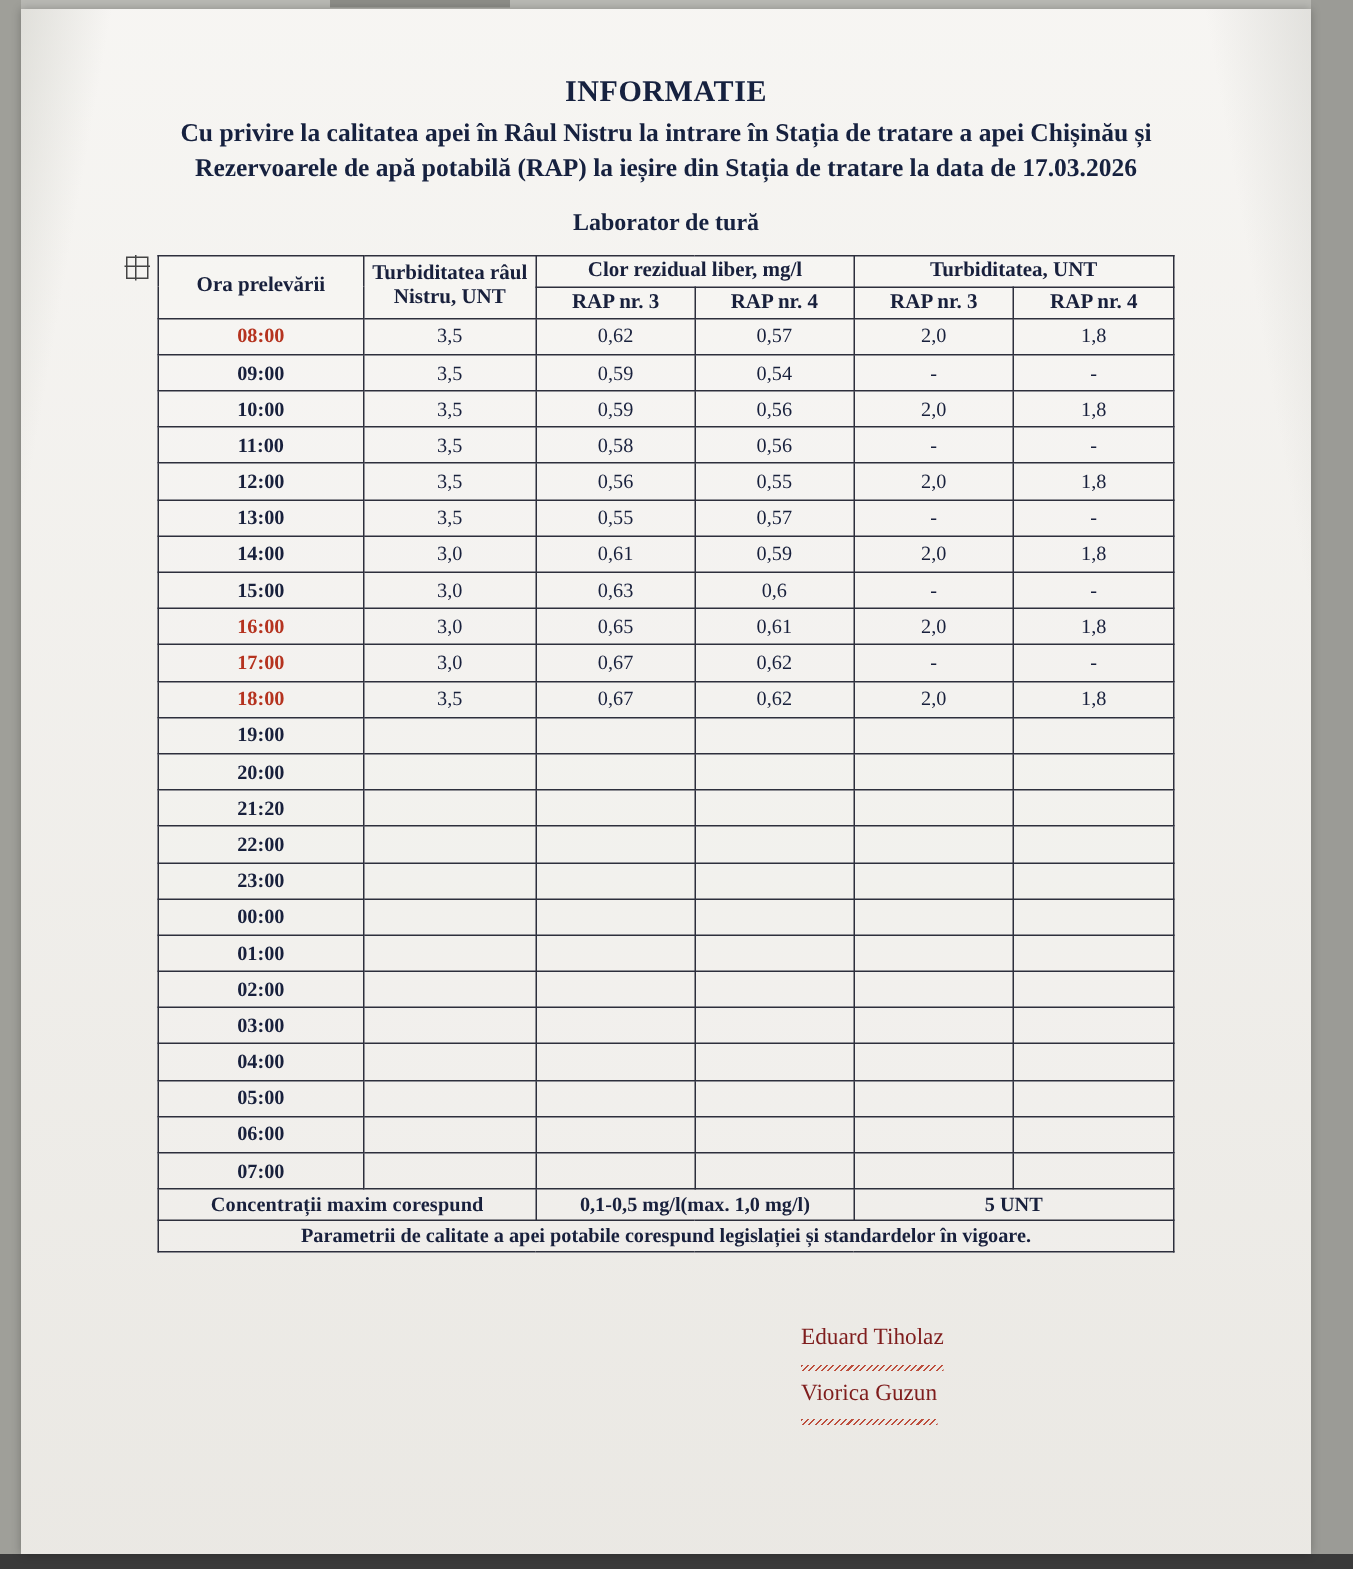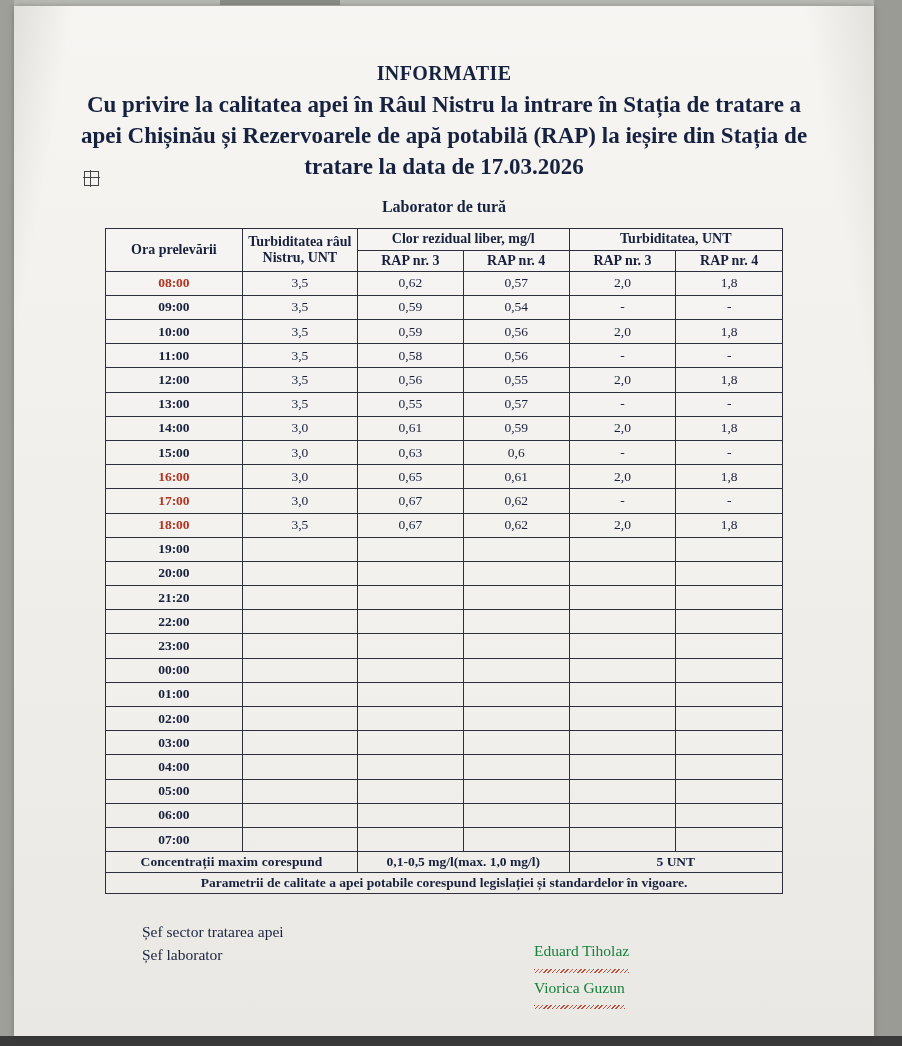--- a/index.html
+++ b/index.html
@@ -61,29 +61,29 @@
 
   .content {
     position: relative;
     z-index: 2;
     padding: 0 30px;
   }
 
   .title-block {
     text-align: center;
     color: #16213f;
-    padding-top: 56px;
+    padding-top: 44px;
   }
   .title-main {
     font-size: 20px;
     font-weight: bold;
     letter-spacing: 0.4px;
   }
   .title-sub {
-    font-size: 23px;
+    font-size: 17px;
     font-weight: bold;
     line-height: 1.34;
     margin-top: 5px;
     padding: 0 28px;
   }
   .title-lab {
     font-size: 16px;
     font-weight: bold;
     margin-top: 16px;
   }
@@ -190,21 +190,21 @@
   .sig-right {
     position: absolute;
     left: 490px;
     top: 13px;
     font-size: 15.5px;
     line-height: 2.35;
   }
   .squiggle {
     display: inline-block;
     position: relative;
-    color: #15803d;
+    color: #7f1d1d;
   }
   .squiggle:after {
     content: "";
     position: absolute;
     left: 0; right: 0;
     bottom: -3px;
     height: 4px;
     background:
       repeating-linear-gradient(135deg, #b5331f 0 1px, transparent 1px 3px);
     opacity: 0.85;
@@ -447,24 +447,20 @@
           <td class="foot-val" colspan="2">0,1-0,5 mg/l(max. 1,0 mg/l)</td>
           <td class="foot-val" colspan="2">5 UNT</td>
         </tr>
         <tr>
           <td class="foot-note" colspan="6">Parametrii de calitate a apei potabile corespund legislației și standardelor în vigoare.</td>
         </tr>
       </tfoot>
     </table>
 
     <div class="signatures">
-      <div class="sig-left">
-        <div>Șef sector tratarea apei</div>
-        <div>Șef laborator</div>
-      </div>
       <div class="sig-right">
         <div><span class="squiggle">Eduard Tiholaz</span></div>
         <div><span class="squiggle">Viorica Guzun</span></div>
       </div>
     </div>
 
   </div>
 </div>
 
 </body></html>

